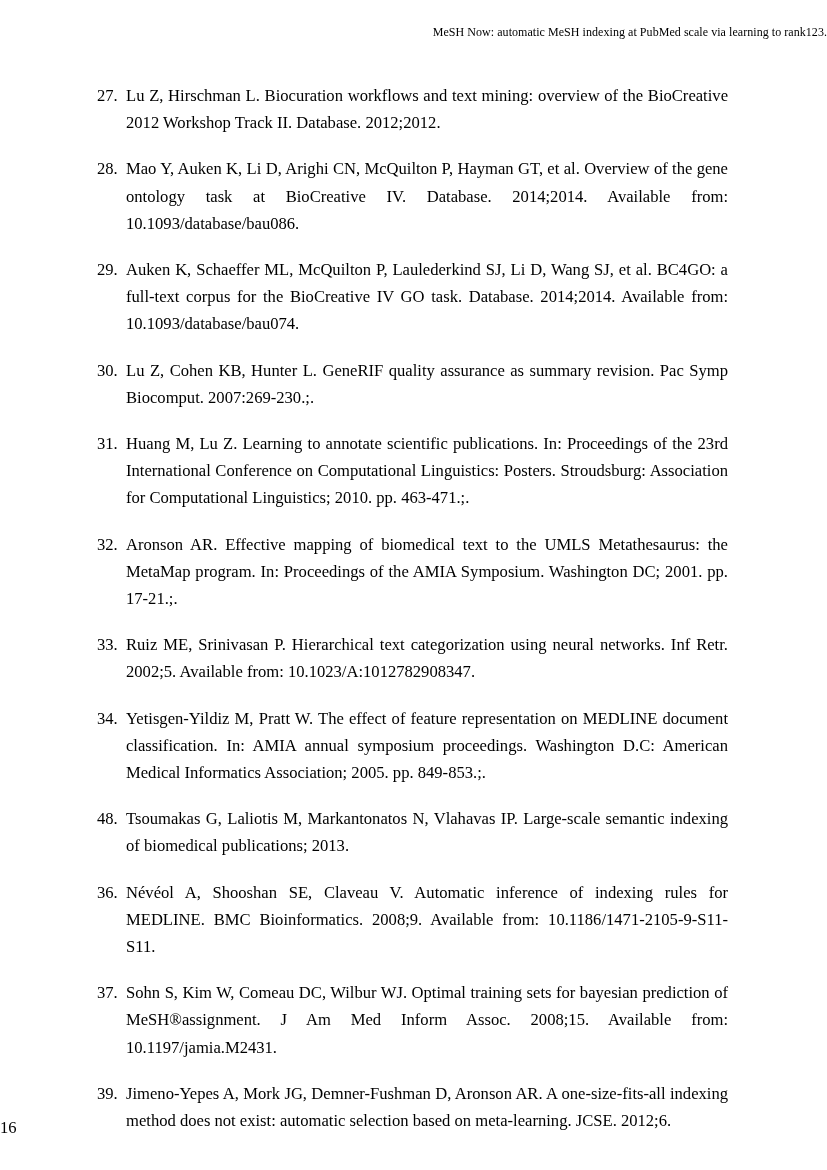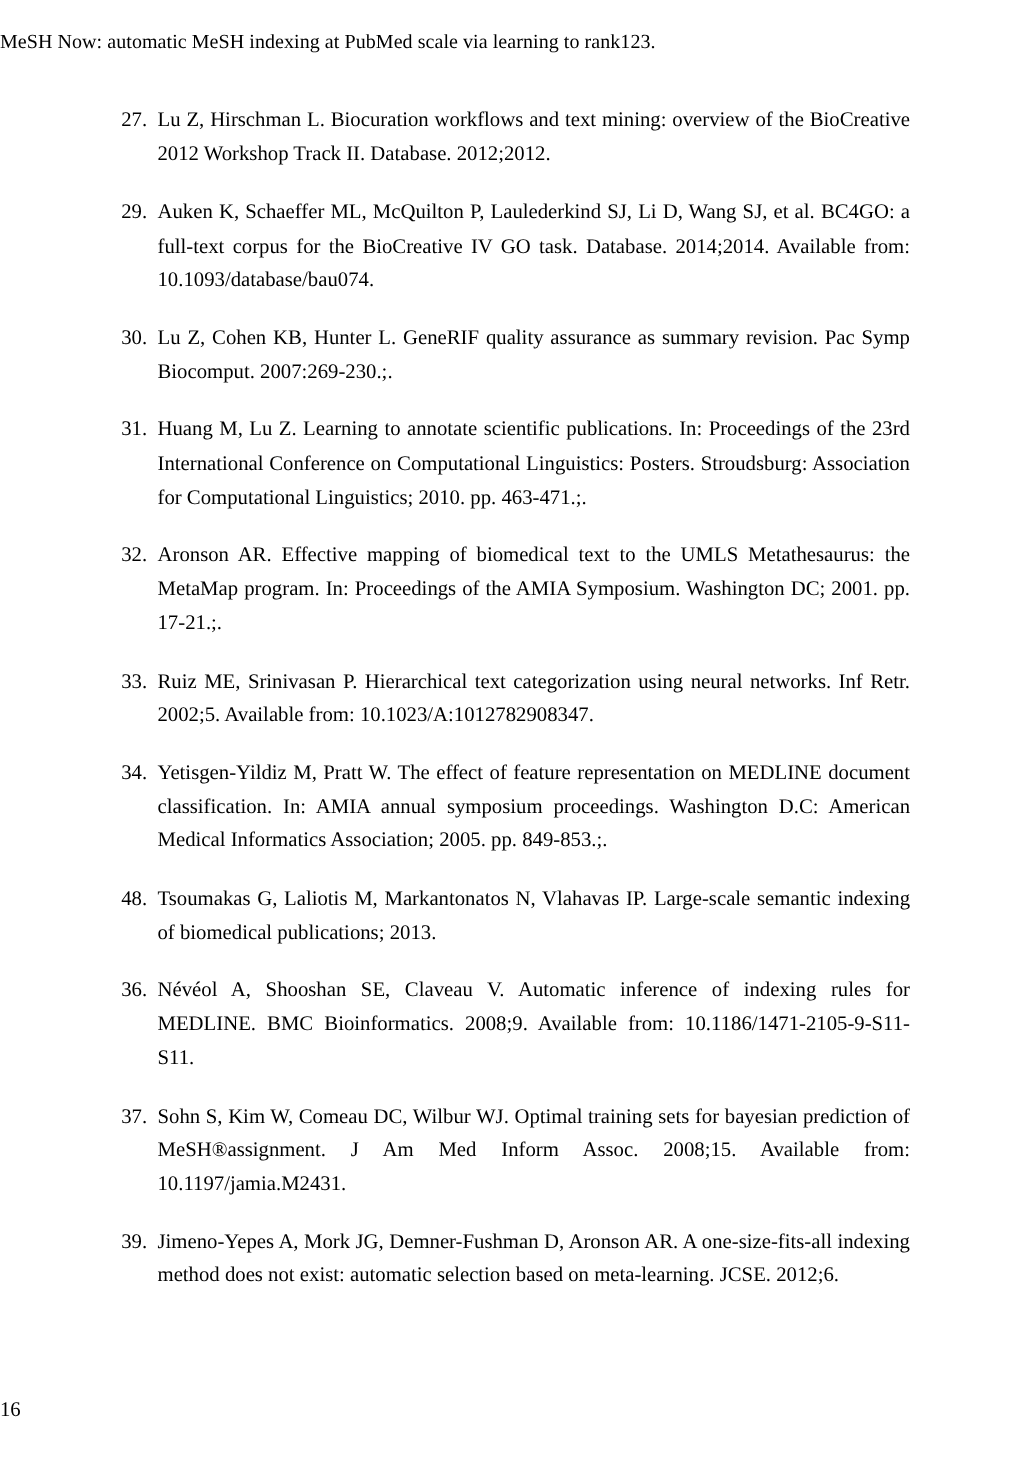--- a/index.html
+++ b/index.html
@@ -20,22 +20,22 @@
     left: 0; top: 0;
     width: 827px;
     height: 1170px;
     box-sizing: border-box;
   }
   .running-head {
     position: absolute;
     left: 0;
     top: 25px;
     width: 827px;
-    text-align: left;
-    font-size: 16px;
+    text-align: right;
+    font-size: 12px;
     letter-spacing: 0.05px;
   }
   .refs {
     position: absolute;
     left: 97px;
     top: 82px;
     width: 631px;
   }
   .ref-item {
     position: relative;
@@ -76,20 +76,24 @@
 <div class="page">
 
   <div class="running-head">MeSH Now: automatic MeSH indexing at PubMed scale via learning to rank123.</div>
 
   <div class="refs">
       <div class="ref-item">
         <span class="ref-num">27.</span>
         <span class="ref-text">Lu Z, Hirschman L. Biocuration workflows and text mining: overview of the BioCreative 2012 Workshop Track II. Database. 2012;2012.</span>
       </div>
       <div class="ref-item">
+        <span class="ref-num">28.</span>
+        <span class="ref-text">Mao Y, Auken K, Li D, Arighi CN, McQuilton P, Hayman GT, et al. Overview of the gene ontology task at BioCreative IV. Database. 2014;2014. Available from: 10.1093/database/bau086.</span>
+      </div>
+      <div class="ref-item">
         <span class="ref-num">29.</span>
         <span class="ref-text">Auken K, Schaeffer ML, McQuilton P, Laulederkind SJ, Li D, Wang SJ, et al. BC4GO: a full-text corpus for the BioCreative IV GO task. Database. 2014;2014. Available from: 10.1093/database/bau074.</span>
       </div>
       <div class="ref-item">
         <span class="ref-num">30.</span>
         <span class="ref-text">Lu Z, Cohen KB, Hunter L. GeneRIF quality assurance as summary revision. Pac Symp Biocomput. 2007:269-230.;.</span>
       </div>
       <div class="ref-item">
         <span class="ref-num">31.</span>
         <span class="ref-text">Huang M, Lu Z. Learning to annotate scientific publications. In: Proceedings of the 23rd International Conference on Computational Linguistics: Posters. Stroudsburg: Association for Computational Linguistics; 2010. pp. 463-471.;.</span>

